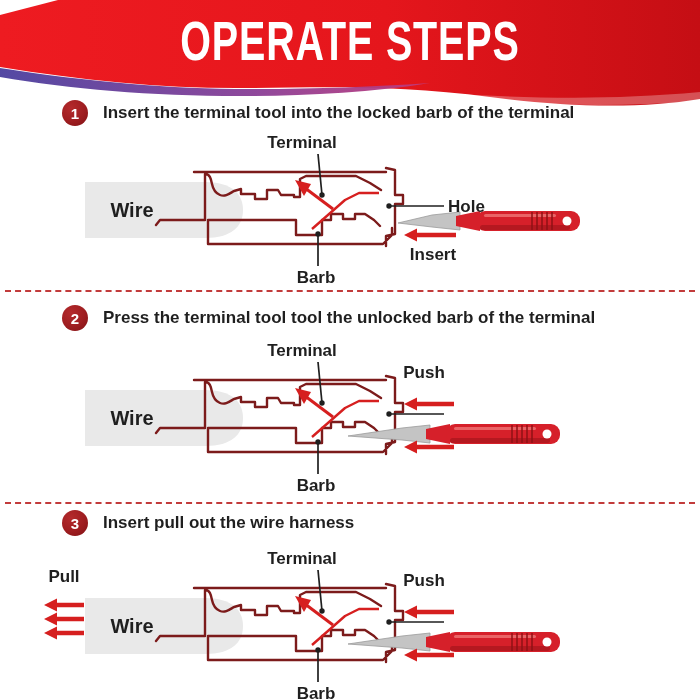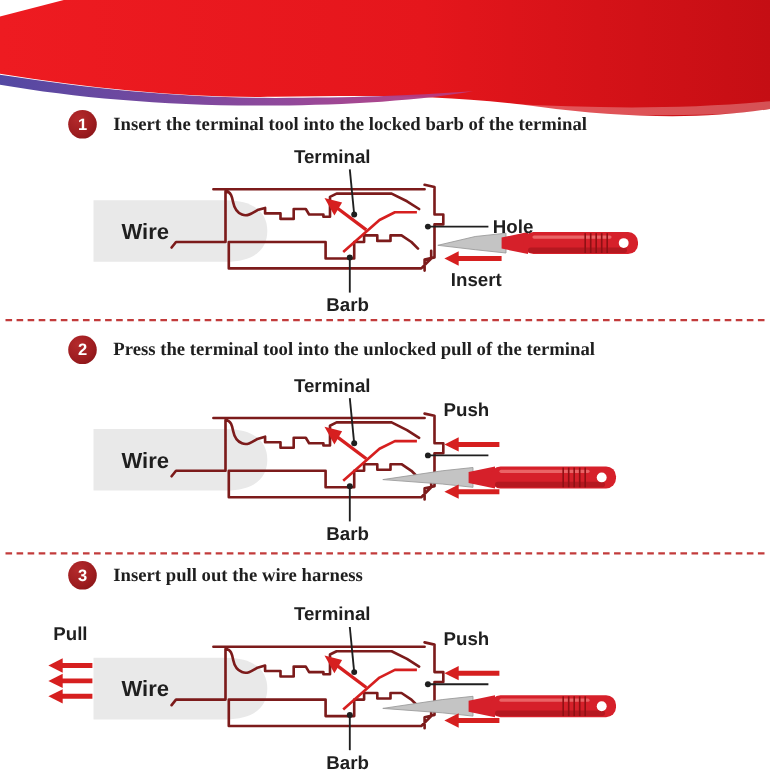--- a/index.html
+++ b/index.html
@@ -9,21 +9,21 @@
   #banner{position:absolute;left:0;top:0;width:700px;height:118px;}
   #banner svg{position:absolute;left:0;top:0;}
   #title{position:absolute;left:0;top:13px;width:700px;text-align:center;margin:0;
          color:#ffffff;font-weight:900;font-size:47px;letter-spacing:1px;}
   #title span{display:inline-block;transform:scale(0.84,1.18);transform-origin:center;}
   
   .step-head{position:absolute;left:62px;display:flex;align-items:center;gap:15px;}
   .badge{width:26px;height:26px;border-radius:50%;flex:0 0 26px;
          background:radial-gradient(circle at 35% 30%, #b42a2c 0%, #9e1d20 55%, #7f1114 100%);
          color:#fff;font-size:15px;font-weight:bold;display:flex;align-items:center;justify-content:center;}
-  .instruction{font-size:17px;font-weight:bold;color:#1f1f1f;white-space:nowrap;font-family:Liberation Serif, serif;}
+  .instruction{font-size:17px;font-weight:bold;color:#1f1f1f;white-space:nowrap;}
   .sep{position:absolute;left:5px;right:5px;border-top:2px dashed #c23b3b;height:0;}
   #diagram-layer{position:absolute;left:0;top:0;}
 </style>
 </head>
 <body>
 
 <div id="page">
 
   <div id="banner">
     <svg width="700" height="118" viewBox="0 0 700 118">
@@ -37,32 +37,33 @@
           <stop offset="0" stop-color="#4a3f9e"></stop>
           <stop offset="0.6" stop-color="#8a3f96"></stop>
           <stop offset="1" stop-color="#c13a7a"></stop>
         </linearGradient>
       </defs>
       <path fill="url(#redg)" d="M0,0 H700 V99 C640,109 565,107 490,97 C400,85 330,87 250,88 C170,89 85,81 0,67 Z"></path>
       <path fill="#ffffff" opacity="0.28" d="M330,88 C450,92 560,105 700,92 V101 C560,112 430,97 330,88 Z"></path>
       <path fill="url(#purg)" opacity="0.95" d="M0,68 C90,82 170,89 250,89 C320,89 370,87 430,83 C370,93 300,96 240,96 C150,96 70,89 0,77 Z"></path>
       <path fill="#ffffff" d="M0,0 L58,0 L0,15 Z"></path>
     </svg>
+    <h1 id="title"><span>OPERATE STEPS</span></h1>
   </div>
 
   <div class="sep" style="top:290px"></div>
   <div class="sep" style="top:502px"></div>
 
   <div class="step-head" style="top:100px">
     <span class="badge">1</span>
     <span class="instruction">Insert the terminal tool into the locked barb of the terminal</span>
   </div>
   <div class="step-head" style="top:305px">
     <span class="badge">2</span>
-    <span class="instruction">Press the terminal tool into the unlocked pull of the terminal</span>
+    <span class="instruction">Press the terminal tool tool the unlocked barb of the terminal</span>
   </div>
   <div class="step-head" style="top:510px">
     <span class="badge">3</span>
     <span class="instruction">Insert pull out the wire harness</span>
   </div>
 
   <svg id="diagram-layer" width="700" height="700" viewBox="0 0 700 700">
       <g transform="translate(0,172)">
         <path d="M85,10 H205 C232,10 243,22 243,38 C243,54 232,66 205,66 H85 Z" fill="#e9e9e9"></path>
         <text x="132" y="45" text-anchor="middle" fill="#1f1f1f" font-size="20" font-weight="bold" font-family="&quot;Liberation Sans&quot;, sans-serif">Wire</text>

